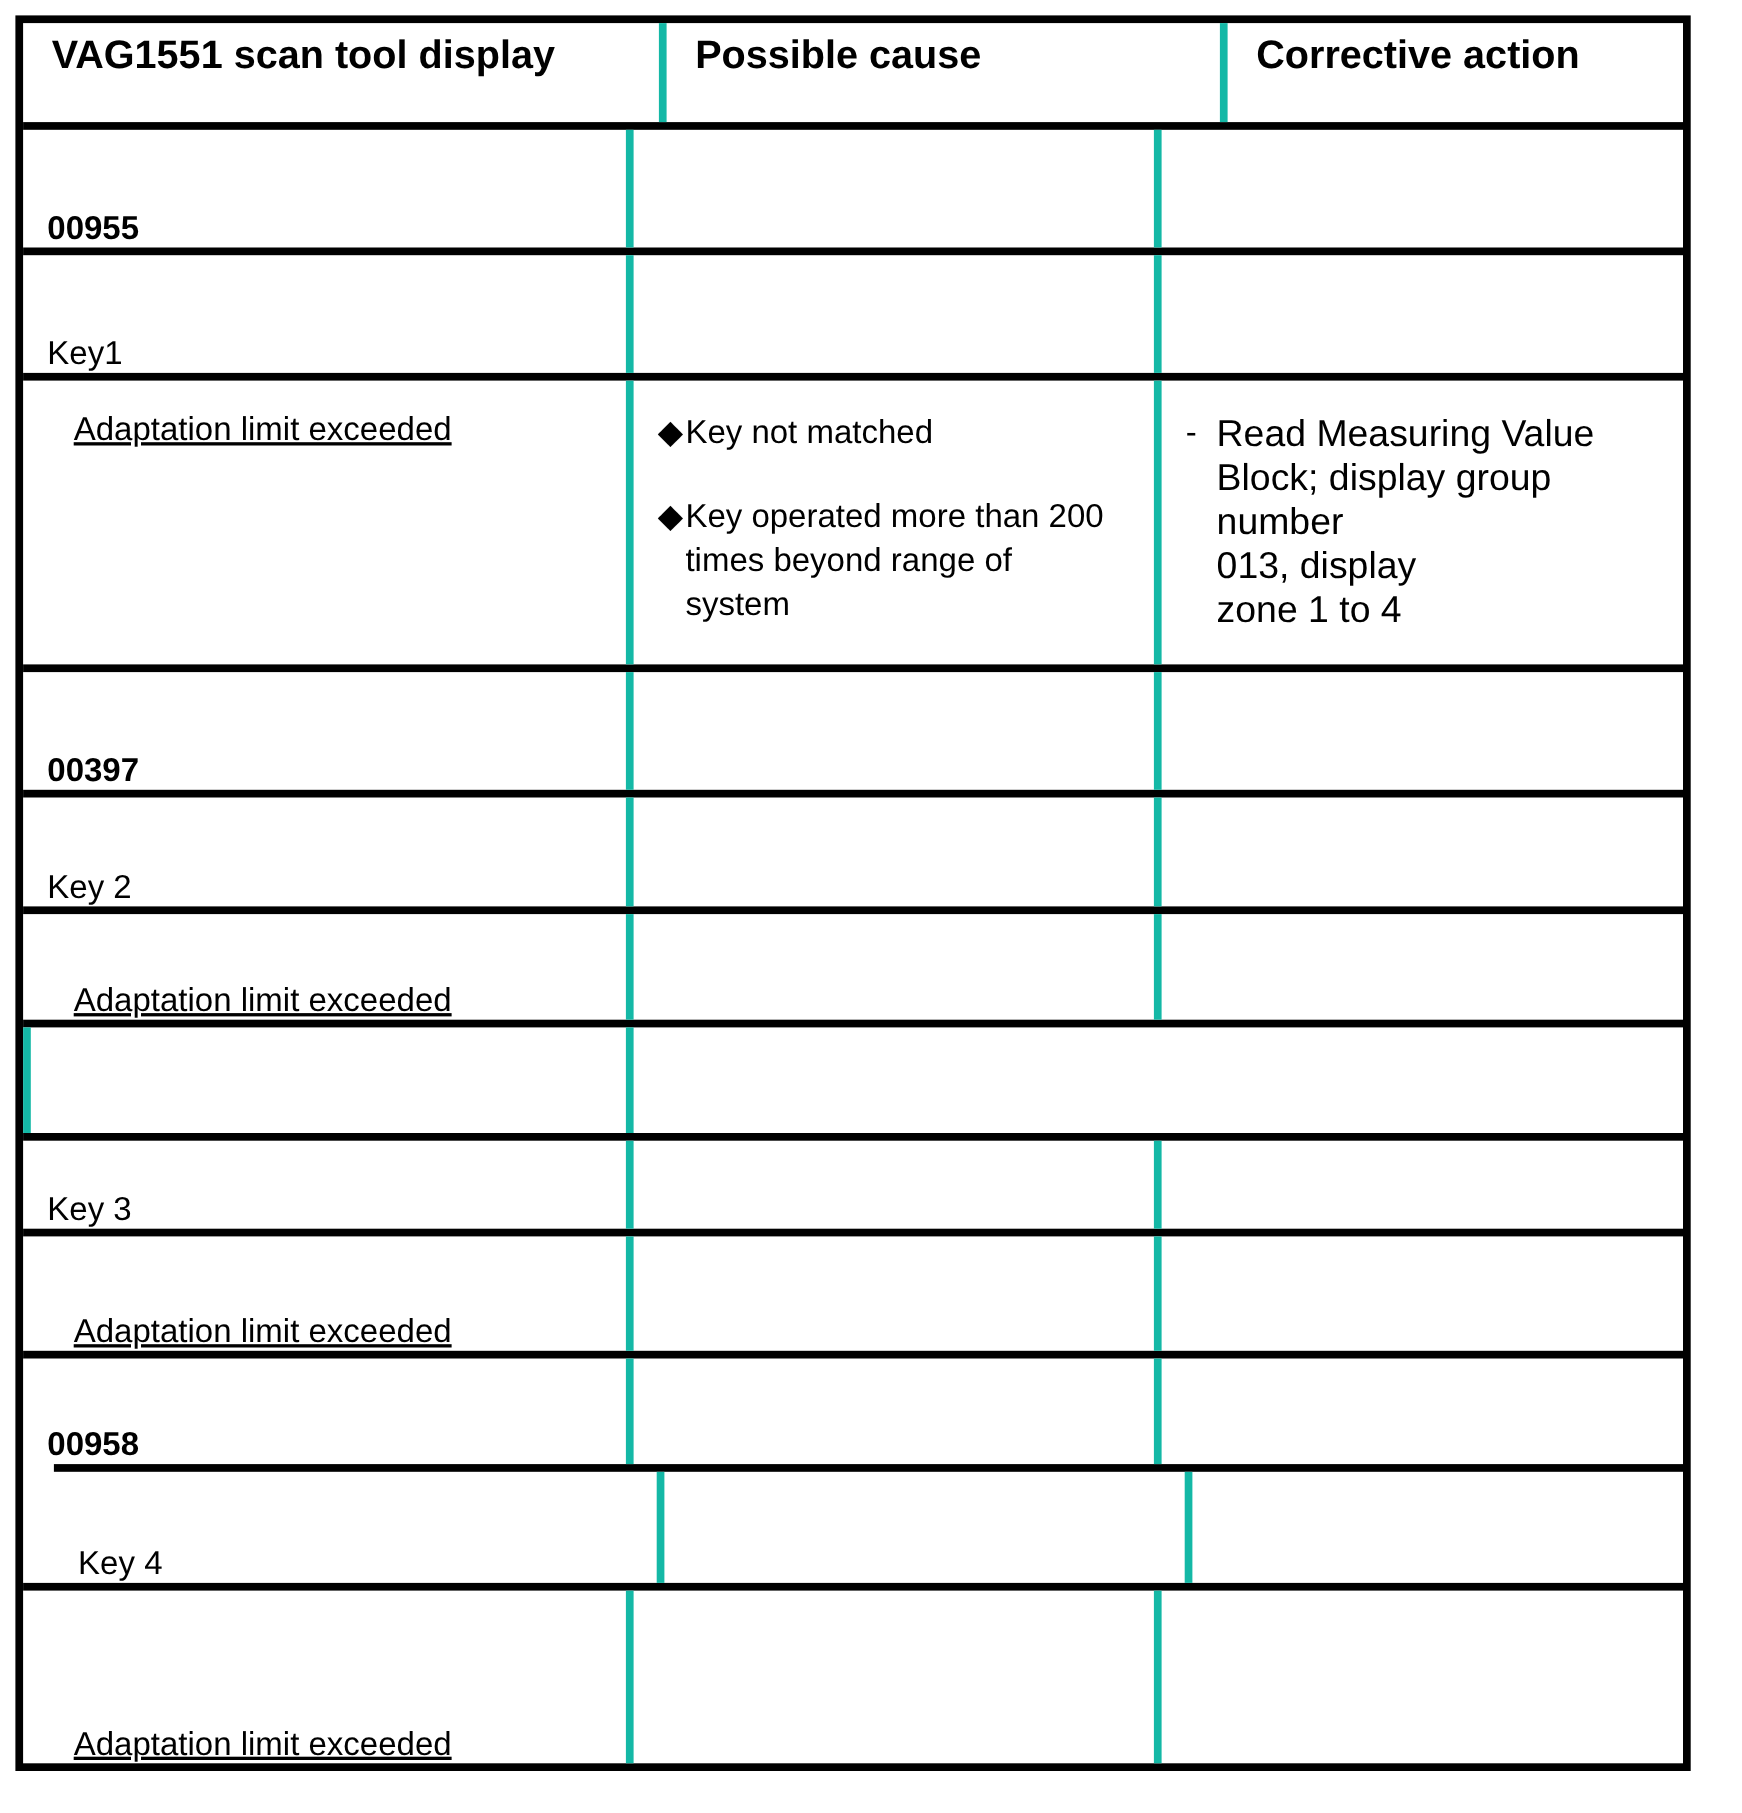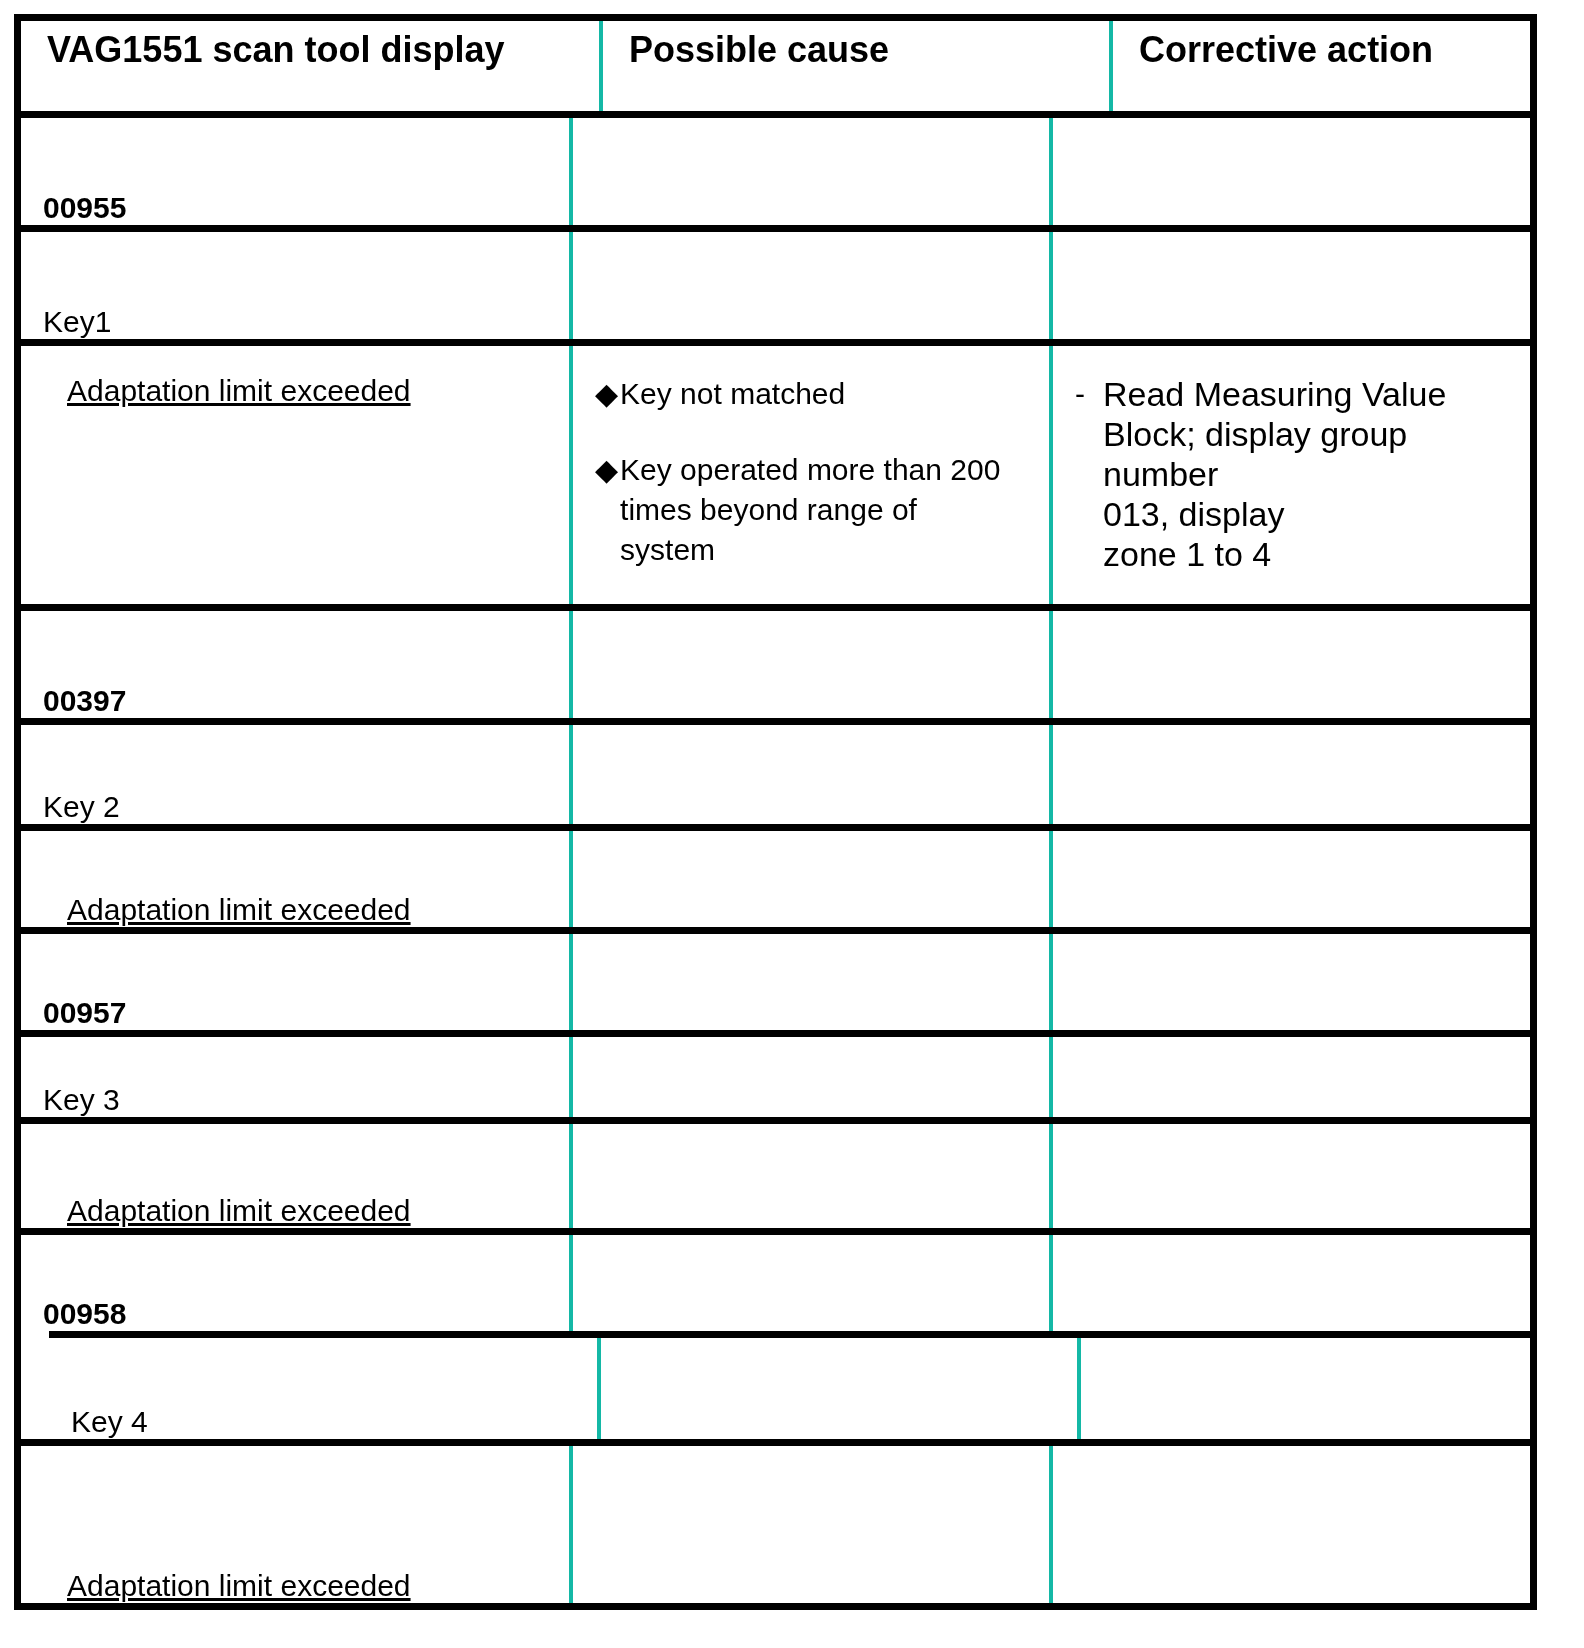--- a/index.html
+++ b/index.html
@@ -33,21 +33,21 @@
     border-top: 7px solid #000000;
   }
   .cell {
     box-sizing: border-box;
     display: flex;
     align-items: flex-end;
     padding-left: 22px;
     overflow: hidden;
   }
   .cell.c2, .cell.c3 {
-    border-left: 4px solid #14b8a6;
+    border-left: 7px solid #14b8a6;
   }
   
   .h-header { height: 90px; gap: 30px; }
   .h-114 { height: 114px; }
   .h-118 { height: 106px; }
   .h-103 { height: 103px; }
   .h-105 { height: 87px; }
   .h-111 { height: 111px; }
   .h-108 { height: 108px; margin-left: 28px; }
   .h-big  { height: 265px; }
@@ -197,23 +197,20 @@
 
   <div class="row h-103 indent">
     <div class="cell c1">
       <span class="plain-text">Adaptation limit exceeded</span>
     </div>
     <div class="cell c2"></div>
     <div class="cell c3"></div>
   </div>
 
   <div class="row h-103">
-    <div class="cell c1">
-      <span class="code-text">00957</span>
-    </div>
     <div class="cell c2"></div>
     <div class="cell c3"></div>
   </div>
 
   <div class="row h-105">
     <div class="cell c1">
       <span class="plain-text">Key 3</span>
     </div>
     <div class="cell c2"></div>
     <div class="cell c3"></div>

